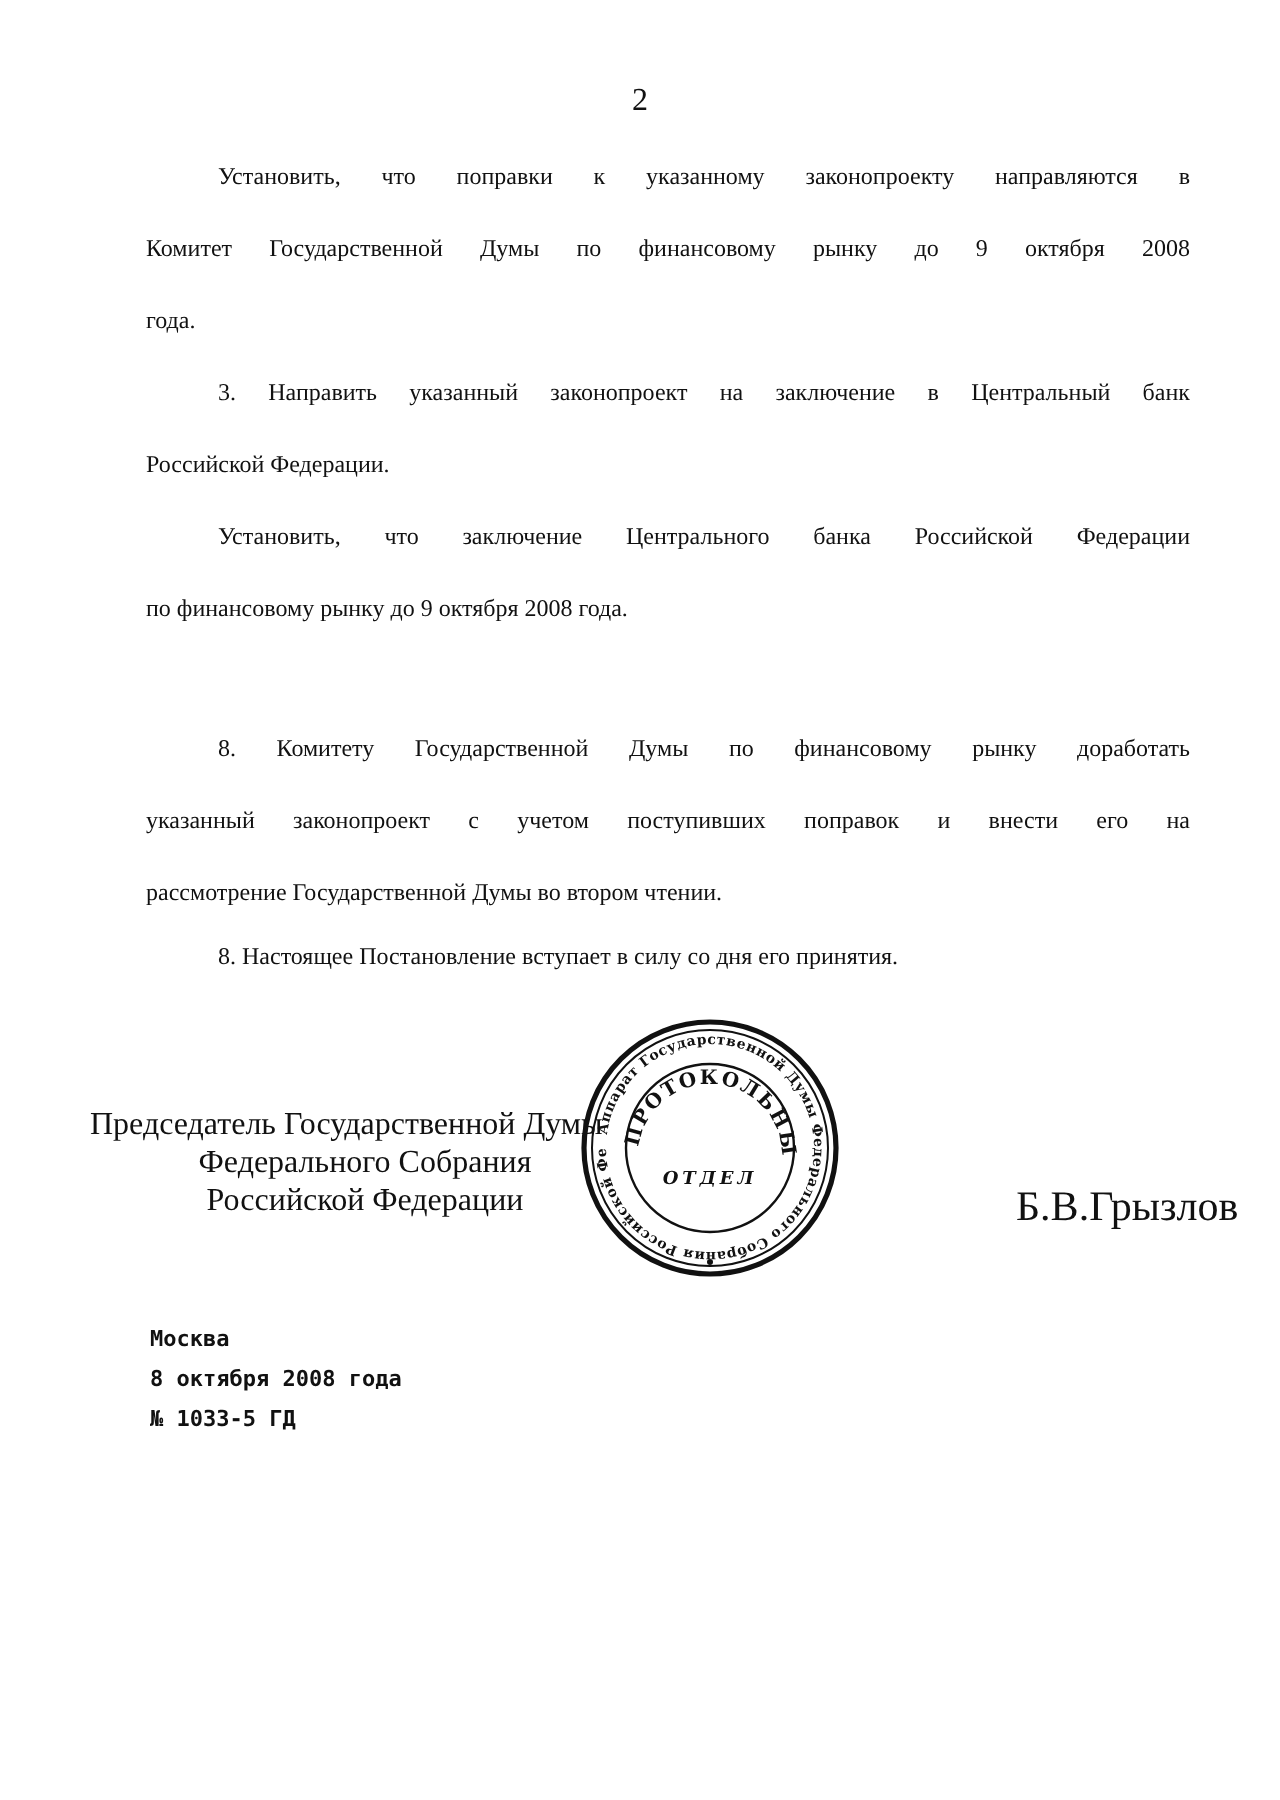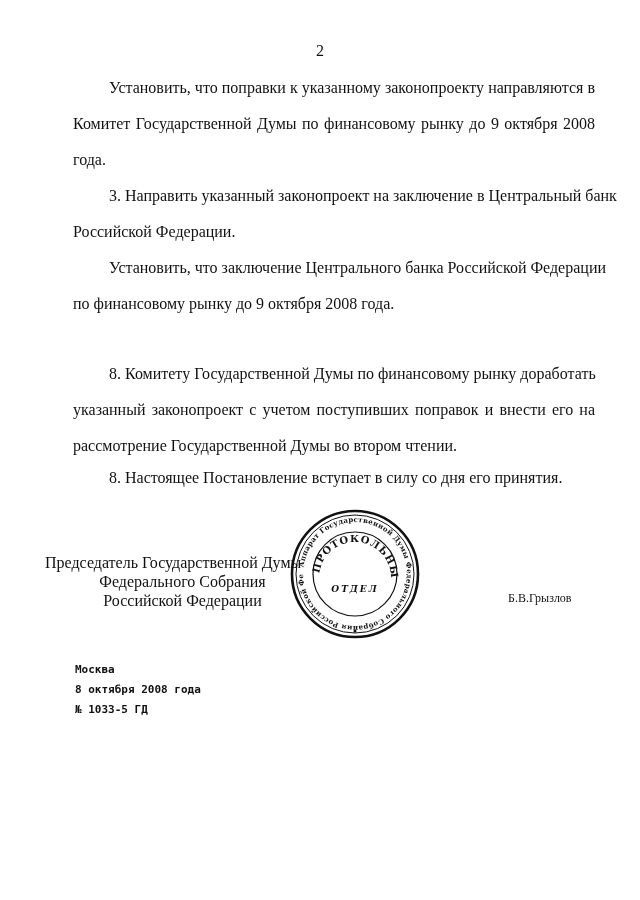--- a/index.html
+++ b/index.html
@@ -1,24 +1,24 @@
 <!DOCTYPE html>
 <html><head>
 <meta charset="utf-8">
 <style>
   html, body { margin: 0; padding: 0; background: #ffffff; }
   body { width: 640px; height: 900px; position: relative; overflow: hidden; color: #111; font-family: "Liberation Serif", serif; }
   .page-num { position: absolute; top: 42px; left: 0; width: 640px; text-align: center; font-size: 16px; }
-  .para { position: absolute; left: 73px; width: 522px; font-size: 16px; line-height: 36px; text-align: justify; }
+  .para { position: absolute; left: 73px; width: 522px; font-size: 12px; line-height: 36px; text-align: justify; }
   .para .line { display: block; white-space: nowrap; }
   .justify { text-align: justify; text-align-last: justify; }
   .indent { padding-left: 36px; }
   .sig-title { position: absolute; left: 45px; top: 553px; width: 275px; font-size: 16px; line-height: 19px; text-align: center; }
   .sig-title .l1 { text-align: left; }
-  .sig-name { position: absolute; left: 508px; top: 591px; font-size: 12px; }
+  .sig-name { position: absolute; left: 508px; top: 591px; font-size: 21px; }
   .stamp { position: absolute; left: 289px; top: 508px; width: 132px; height: 132px; }
   .footer { position: absolute; left: 75px; top: 660px; font-family: "DejaVu Sans Mono", monospace; font-weight: bold; font-size: 11px; line-height: 20px; }
 </style>
 </head>
 <body>
 
 <div class="page-num">2</div>
 
 <div class="para" style="top:70px;">
   <span class="line justify indent">Установить, что поправки к указанному законопроекту направляются в</span>

